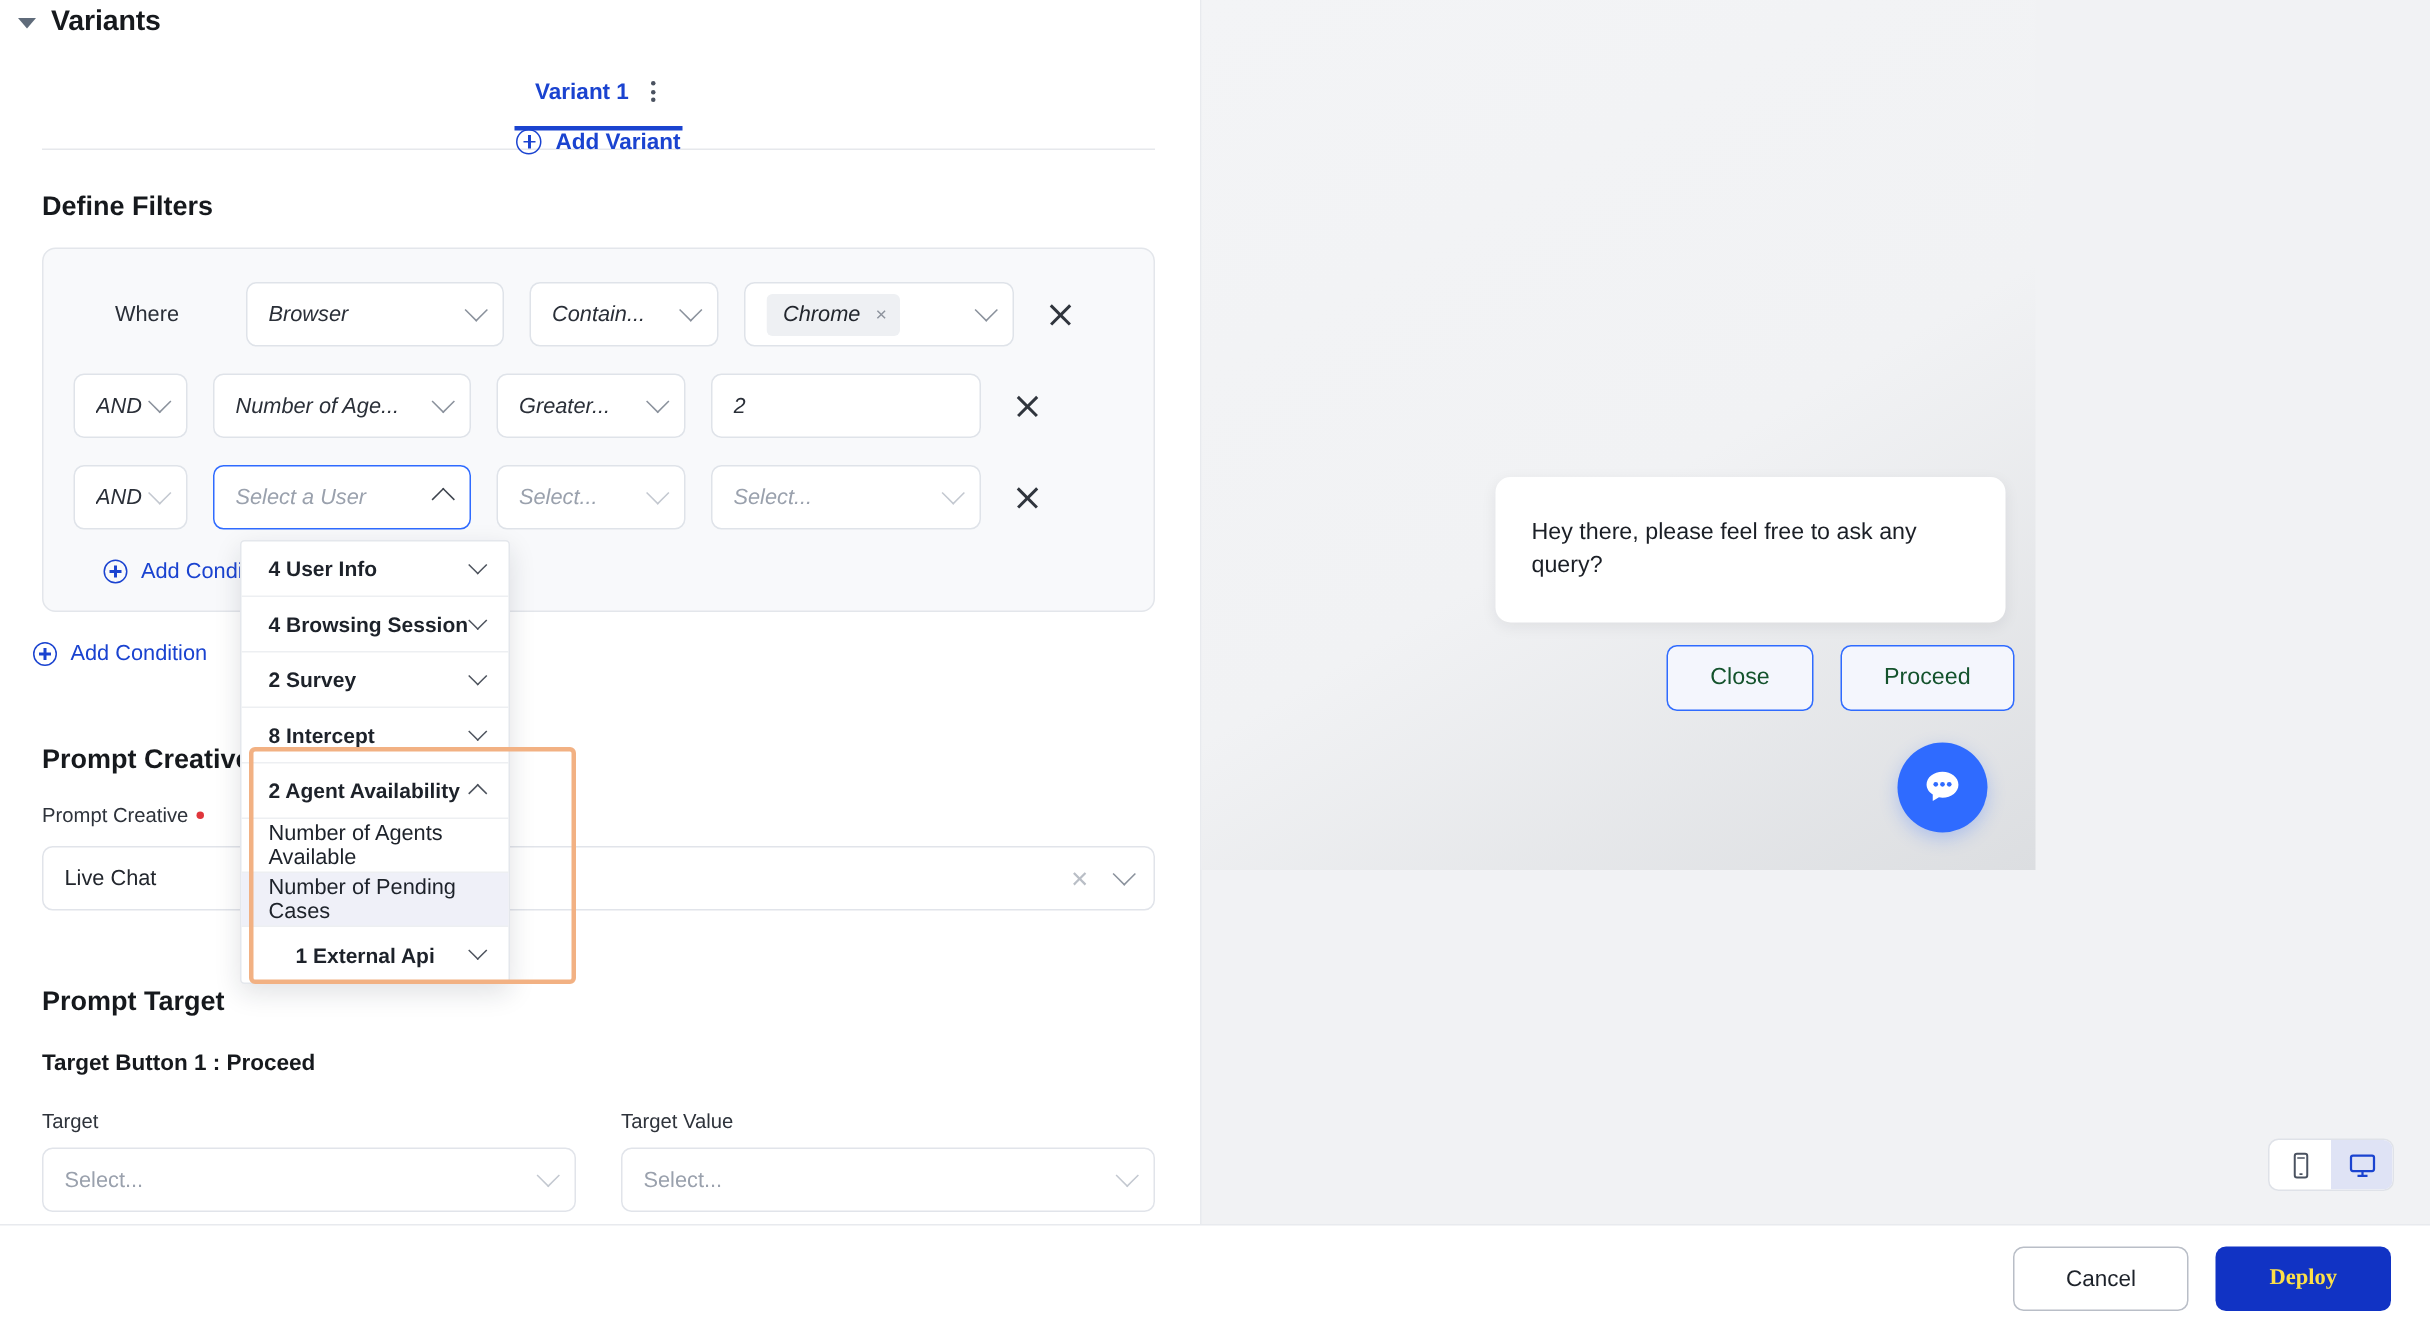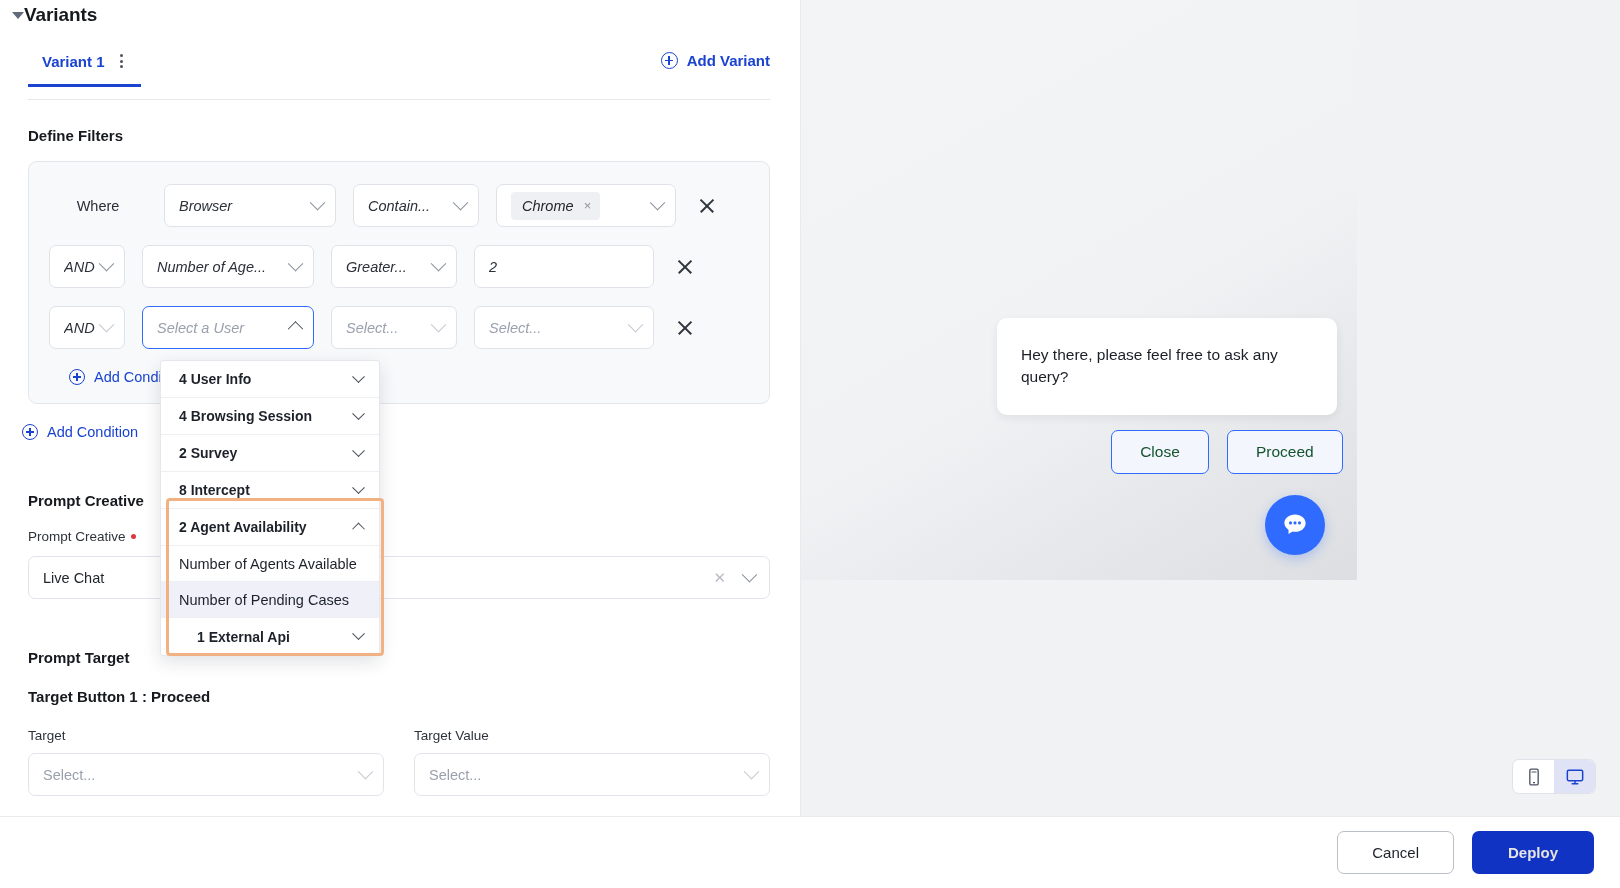--- a/index.html
+++ b/index.html
@@ -14,38 +14,39 @@
 
   
   .left-panel {
     width: 800px; height: 816px;
     background: #ffffff;
     position: relative;
     overflow: hidden;
     padding: 0 0 0 0;
   }
   .section-head {
-    display: flex; align-items: center; 
+    display: flex; align-items: center; gap: 10px;
     padding: 0 0 0 12px; height: 30px;
   }
   .caret-down {
     width: 0; height: 0;
     border-left: 6px solid transparent;
     border-right: 6px solid transparent;
     border-top: 7px solid #5f6b7a;
   }
   .section-head h2 {
     font-size: 19px; font-weight: bold; color: #16191d; letter-spacing: -0.1px;
   }
 
   .tabs-row {
-    display: flex; align-items: flex-start; justify-content: space-between;
+    display: flex; align-items: center; justify-content: space-between;
     margin: 22px 30px 0 28px;
     border-bottom: 1px solid #e6e8ec;
     height: 48px;
+    flex-direction: column;
   }
   .tab-group { display: flex; align-items: center; gap: 10px; padding-bottom: 0; }
   .tab-active {
     display: flex; align-items: center; gap: 11px;
     border-bottom: 3px solid #1a43d0;
     padding: 0 14px 14px 14px;
     margin-bottom: -1px;
   }
   .tab-label { font-size: 15px; font-weight: bold; color: #1a43d0; }
   .kebab { display: flex; flex-direction: column; gap: 2.5px; align-items: center; padding: 2px 4px; }
@@ -60,21 +61,21 @@
     width: 17px; height: 17px; border: 1.6px solid #1a43d0; border-radius: 50%;
     position: relative; flex: none;
   }
   .circle-plus::before, .circle-plus::after {
     content: ""; position: absolute; background: #1a43d0;
   }
   .circle-plus::before { left: 3.2px; right: 3.2px; top: 6.7px; height: 1.6px; }
   .circle-plus::after { top: 3.2px; bottom: 3.2px; left: 6.7px; width: 1.6px; }
 
   h3.block-title {
-    font-size: 15px; font-weight: bold; color: #16191d;
+    font-size: 18px; font-weight: bold; color: #16191d;
     margin: 27px 0 0 28px;
   }
 
   .filter-box {
     margin: 17px 30px 0 28px;
     border: 1px solid #e3e6eb;
     border-radius: 9px;
     background: #f8f9fb;
     padding: 22px 20px 18px 20px;
   }
@@ -145,21 +146,21 @@
   .target-grid { display: flex; gap: 30px; margin: 0 30px 0 28px; }
   .target-col { flex: 1; }
   .target-col .lbl { font-size: 13.5px; color: #2e333b; margin-bottom: 10px; display: block; }
   .target-col .sel {
     height: 43px; background: #fff; border: 1px solid #e1e4ea; border-radius: 7px;
     display: flex; align-items: center; padding: 0 12px 0 14px; font-size: 14.5px; color: #9aa1ad;
   }
 
   
   .dropdown {
-    position: absolute; left: 160px; top: 360px; width: 220px;
+    position: absolute; left: 160px; top: 360px; width: 180px;
     background: #ffffff; border: 1px solid #e4e7ec; border-radius: 3px;
     box-shadow: 0 6px 18px rgba(20,28,45,.13);
     z-index: 40;
   }
   .dd-item {
     display: flex; align-items: center; justify-content: space-between;
     height: 37px; padding: 0 16px 0 18px;
     font-size: 14px; color: #1d222a; border-bottom: 1px solid #edeff2;
   }
   .dd-item.group { font-weight: bold; }
@@ -218,21 +219,21 @@
     height: 72px; background: #ffffff; border-top: 1px solid #e8eaee;
     display: flex; align-items: center; justify-content: flex-end; gap: 18px;
     padding-right: 26px;
   }
   .btn-cancel {
     border: 1px solid #b9bec7; background: #fff; border-radius: 7px;
     font-size: 15px; color: #1d222a; padding: 12px 34px;
   }
   .btn-deploy {
     border: none; background: #1133c4; border-radius: 7px;
-    font-size: 15px; font-weight: bold; color: #e5e5e5; padding: 13px 36px;
+    font-size: 15px; font-weight: bold; color: #fde047; padding: 13px 36px; font-family: Liberation Serif, serif;
   }
 </style>
 </head>
 <body>
 
 <div class="app">
   <div class="body-split">
 
     <div class="left-panel">
 

